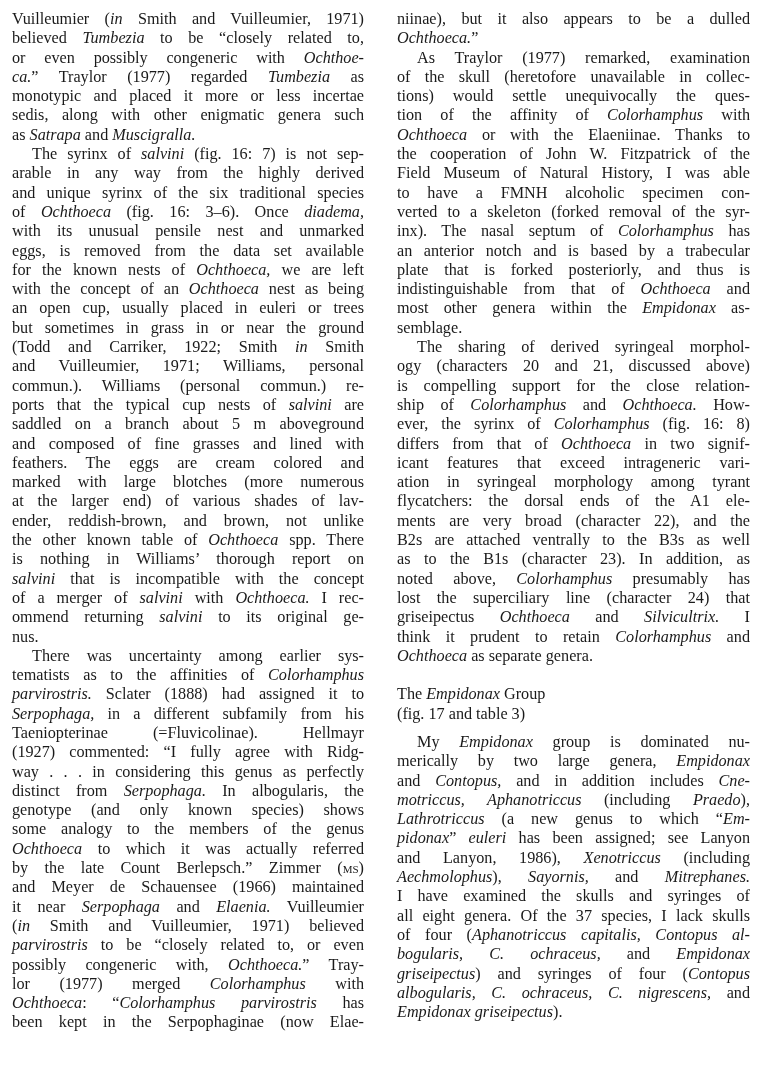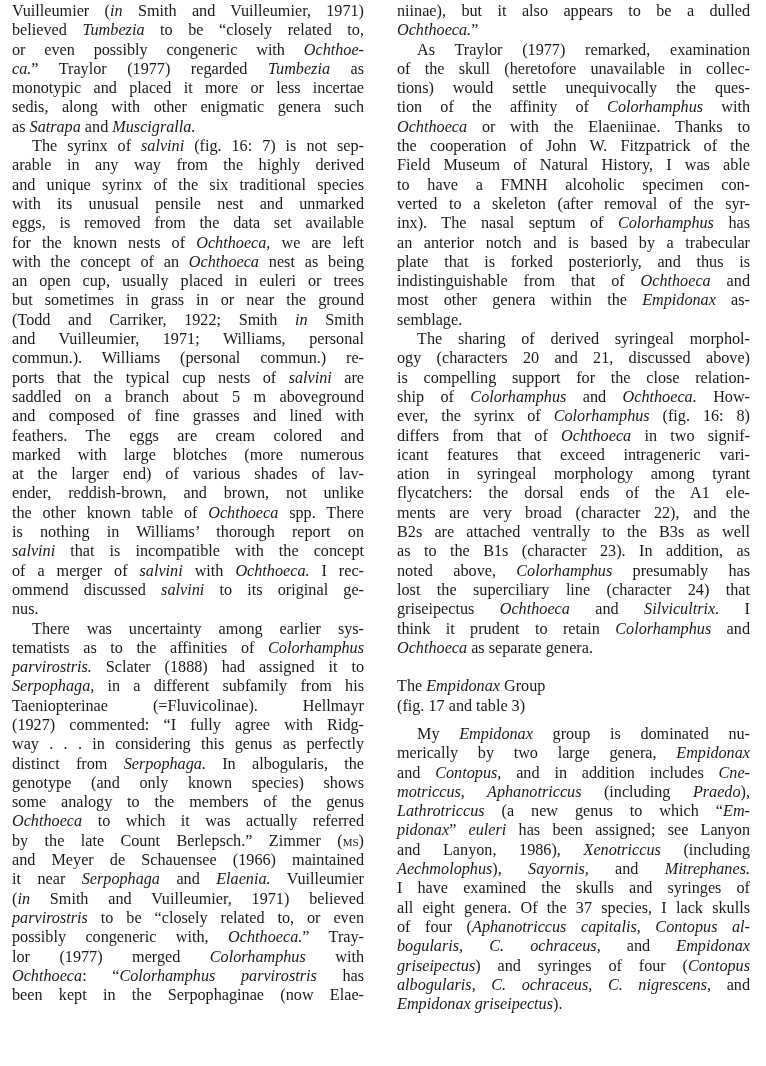--- a/index.html
+++ b/index.html
@@ -2,21 +2,21 @@
 <html><head>
 <meta charset="utf-8">
 <style>
   html, body { margin: 0; padding: 0; background: #ffffff; }
   body { width: 766px; height: 1066px; overflow: hidden; position: relative; }
   .page {
     position: absolute; left: 0; top: 0; width: 766px; height: 1066px;
     font-family: "Liberation Serif", "DejaVu Serif", serif;
     color: #1a1a1a;
   }
-  .col { position: absolute; top: 2px; }
+  .col { position: absolute; top: 10px; }
   .col-left { left: 12px; width: 352px; }
   .col-right { left: 397px; width: 353px; }
   .line {
     display: block; height: 19.3px; line-height: 19.3px;
     font-size: 16.2px; white-space: nowrap;
     text-align: justify; text-align-last: justify;
   }
   .line.last { text-align-last: left; }
   .line.indent { padding-left: 20px; }
   .line.gap { margin-top: 19.3px; }
@@ -33,41 +33,42 @@
       <div class="line "><span>Vuilleumier (</span><i>in</i><span> Smith and Vuilleumier, 1971)</span></div>
       <div class="line "><span>believed </span><i>Tumbezia</i><span> to be “closely related to,</span></div>
       <div class="line "><span>or even possibly congeneric with </span><i>Ochthoe-</i></div>
       <div class="line "><i>ca.</i><span>” Traylor (1977) regarded </span><i>Tumbezia</i><span> as</span></div>
       <div class="line "><span>monotypic and placed it more or less incertae</span></div>
       <div class="line "><span>sedis, along with other enigmatic genera such</span></div>
       <div class="line last"><span>as </span><i>Satrapa</i><span> and </span><i>Muscigralla.</i></div>
       <div class="line indent"><span>The syrinx of </span><i>salvini</i><span> (fig. 16: 7) is not sep-</span></div>
       <div class="line "><span>arable in any way from the highly derived</span></div>
       <div class="line "><span>and unique syrinx of the six traditional species</span></div>
+      <div class="line "><span>of </span><i>Ochthoeca</i><span> (fig. 16: 3–6). Once </span><i>diadema,</i></div>
       <div class="line "><span>with its unusual pensile nest and unmarked</span></div>
       <div class="line "><span>eggs, is removed from the data set available</span></div>
       <div class="line "><span>for the known nests of </span><i>Ochthoeca,</i><span> we are left</span></div>
       <div class="line "><span>with the concept of an </span><i>Ochthoeca</i><span> nest as being</span></div>
       <div class="line "><span>an open cup, usually placed in euleri or trees</span></div>
       <div class="line "><span>but sometimes in grass in or near the ground</span></div>
       <div class="line "><span>(Todd and Carriker, 1922; Smith </span><i>in</i><span> Smith</span></div>
       <div class="line "><span>and Vuilleumier, 1971; Williams, personal</span></div>
       <div class="line "><span>commun.). Williams (personal commun.) re-</span></div>
       <div class="line "><span>ports that the typical cup nests of </span><i>salvini</i><span> are</span></div>
       <div class="line "><span>saddled on a branch about 5 m aboveground</span></div>
       <div class="line "><span>and composed of fine grasses and lined with</span></div>
       <div class="line "><span>feathers. The eggs are cream colored and</span></div>
       <div class="line "><span>marked with large blotches (more numerous</span></div>
       <div class="line "><span>at the larger end) of various shades of lav-</span></div>
       <div class="line "><span>ender, reddish-brown, and brown, not unlike</span></div>
       <div class="line "><span>the other known table of </span><i>Ochthoeca</i><span> spp. There</span></div>
       <div class="line "><span>is nothing in Williams’ thorough report on</span></div>
       <div class="line "><i>salvini</i><span> that is incompatible with the concept</span></div>
       <div class="line "><span>of a merger of </span><i>salvini</i><span> with </span><i>Ochthoeca.</i><span> I rec-</span></div>
-      <div class="line "><span>ommend discussed </span><i>salvini</i><span> to its original ge-</span></div>
+      <div class="line "><span>ommend returning </span><i>salvini</i><span> to its original ge-</span></div>
       <div class="line last"><span>nus.</span></div>
       <div class="line indent"><span>There was uncertainty among earlier sys-</span></div>
       <div class="line "><span>tematists as to the affinities of </span><i>Colorhamphus</i></div>
       <div class="line "><i>parvirostris.</i><span> Sclater (1888) had assigned it to</span></div>
       <div class="line "><i>Serpophaga,</i><span> in a different subfamily from his</span></div>
       <div class="line "><span>Taeniopterinae (=Fluvicolinae). Hellmayr</span></div>
       <div class="line "><span>(1927) commented: “I fully agree with Ridg-</span></div>
       <div class="line "><span>way . . . in considering this genus as perfectly</span></div>
       <div class="line "><span>distinct from </span><i>Serpophaga.</i><span> In albogularis, the</span></div>
       <div class="line "><span>genotype (and only known species) shows</span></div>
@@ -87,21 +88,21 @@
       <div class="line "><span>niinae), but it also appears to be a dulled</span></div>
       <div class="line last"><i>Ochthoeca.</i><span>”</span></div>
       <div class="line indent"><span>As Traylor (1977) remarked, examination</span></div>
       <div class="line "><span>of the skull (heretofore unavailable in collec-</span></div>
       <div class="line "><span>tions) would settle unequivocally the ques-</span></div>
       <div class="line "><span>tion of the affinity of </span><i>Colorhamphus</i><span> with</span></div>
       <div class="line "><i>Ochthoeca</i><span> or with the Elaeniinae. Thanks to</span></div>
       <div class="line "><span>the cooperation of John W. Fitzpatrick of the</span></div>
       <div class="line "><span>Field Museum of Natural History, I was able</span></div>
       <div class="line "><span>to have a FMNH alcoholic specimen con-</span></div>
-      <div class="line "><span>verted to a skeleton (after removal of the syr-</span></div>
+      <div class="line "><span>verted to a skeleton (forked removal of the syr-</span></div>
       <div class="line "><span>inx). The nasal septum of </span><i>Colorhamphus</i><span> has</span></div>
       <div class="line "><span>an anterior notch and is based by a trabecular</span></div>
       <div class="line "><span>plate that is forked posteriorly, and thus is</span></div>
       <div class="line "><span>indistinguishable from that of </span><i>Ochthoeca</i><span> and</span></div>
       <div class="line "><span>most other genera within the </span><i>Empidonax</i><span> as-</span></div>
       <div class="line last"><span>semblage.</span></div>
       <div class="line indent"><span>The sharing of derived syringeal morphol-</span></div>
       <div class="line "><span>ogy (characters 20 and 21, discussed above)</span></div>
       <div class="line "><span>is compelling support for the close relation-</span></div>
       <div class="line "><span>ship of </span><i>Colorhamphus</i><span> and </span><i>Ochthoeca.</i><span> How-</span></div>

